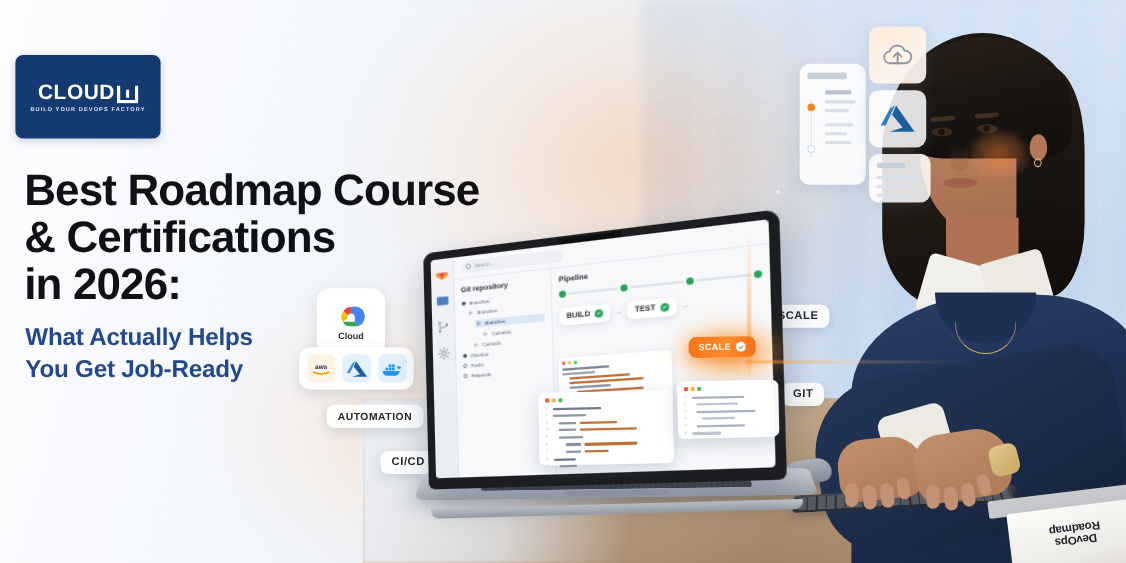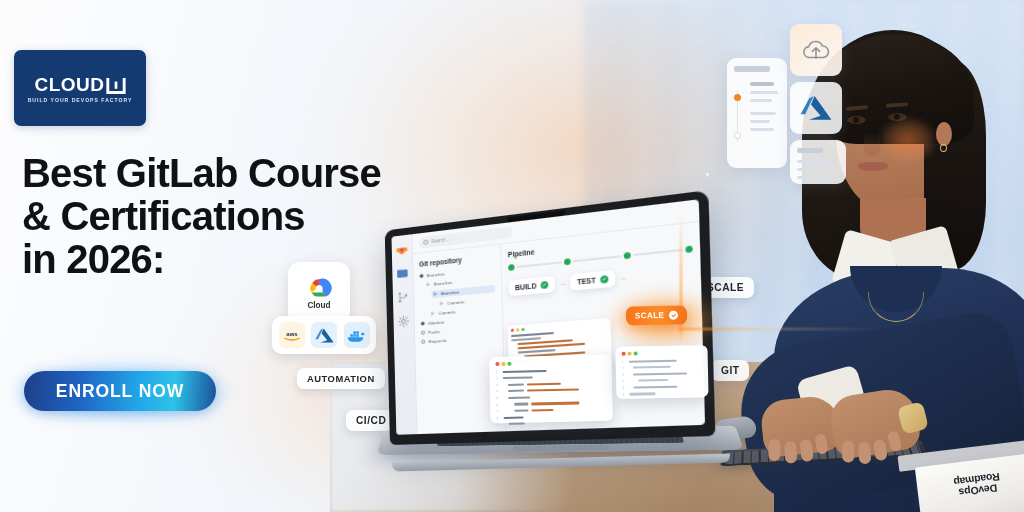--- a/index.html
+++ b/index.html
@@ -169,21 +169,21 @@
     border-radius: 7px;
     font-size: 10.2px; font-weight: 700; letter-spacing: 0.5px;
     color: #23262b;
     padding: 5px 10px;
     box-shadow: 0 3px 10px rgba(90,110,140,0.22);
     font-family: "Liberation Sans", sans-serif;
     backdrop-filter: blur(2px);
   }
   .pill.ci1 { left: 584px; top: 205px; }
   .pill.scale { left: 697px; top: 277px; }
-  .pill.git { left: 711px; top: 360px; }
+  .pill.git { left: 711px; top: 348px; }
   .pill.automation { left: 297px; top: 368px; font-size: 9.4px; }
   .pill.cicd2 { left: 346px; top: 410px; }
 
   .icard {
     position: absolute;
     background: rgba(255,255,255,0.92);
     border-radius: 13px;
     box-shadow: 0 4px 14px rgba(90,110,145,0.20);
     display: flex; align-items: center; justify-content: center;
   }
@@ -918,25 +918,25 @@
         <svg viewBox="0 0 22 19">
           <path d="M2 1 V17 H20 V1" fill="none" stroke="#ffffff" stroke-width="3.2" stroke-linejoin="miter"></path>
           <path d="M11 5 V13" stroke="#ffffff" stroke-width="3"></path>
         </svg>
       </span>
     </div>
     <div class="logo-tag">BUILD YOUR DEVOPS FACTORY</div>
   </div>
 
   <h1 class="headline">
-    <span class="ln">Best GitLab Course</span>
+    <span class="ln">Best Roadmap Course</span>
     <span class="ln">&amp; Certifications</span>
     <span class="ln">in 2026:</span>
   </h1>
 
-
-  <div class="cta-wrap">
-    <div class="cta-glow"></div>
-    <button class="cta-btn">ENROLL NOW</button>
-  </div>
+  <h2 class="subhead">
+    <span class="ln">What Actually Helps</span>
+    <span class="ln">You Get Job-Ready</span>
+  </h2>
+
 
 
 </div>
 
 </body></html>

